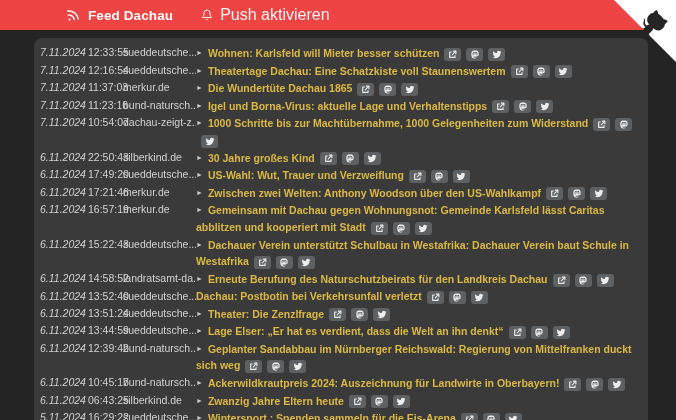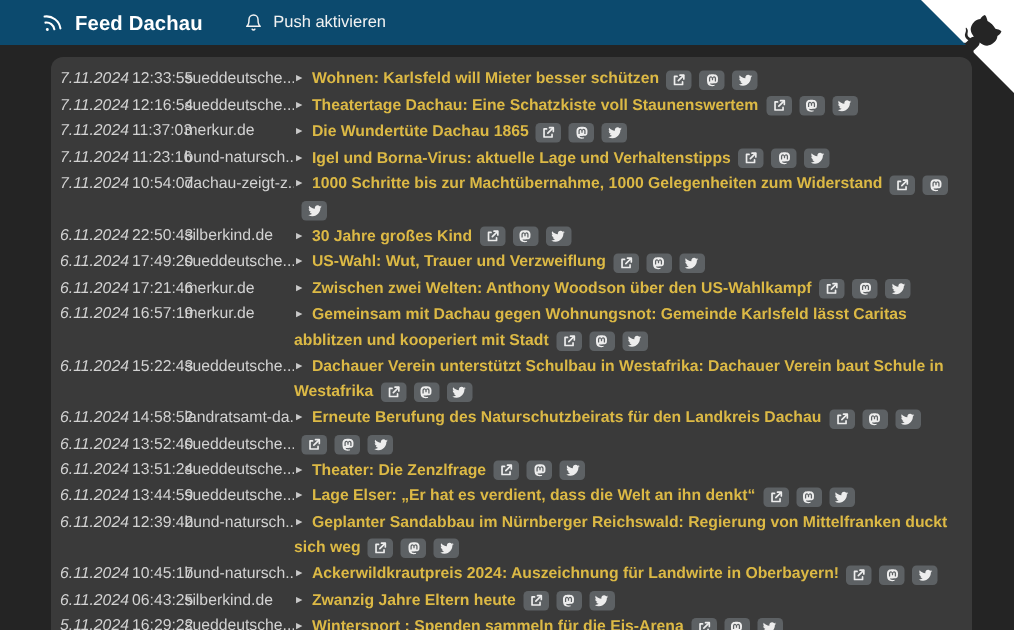--- a/index.html
+++ b/index.html
@@ -4,43 +4,43 @@
 <style>
   * { box-sizing: border-box; margin: 0; padding: 0; }
   html, body { width: 676px; height: 420px; overflow: hidden; }
   body {
     background: #242424;
     font-family: "Liberation Sans", sans-serif;
     position: relative;
   }
   .header-bar {
     height: 30px;
-    background: #0c4a6e;
+    background: #ef4444;
     display: flex;
     align-items: center;
-    padding-left: 28px;
+    padding-left: 66px;
     gap: 28px;
     position: relative;
     z-index: 1;
   }
   .brand {
     display: flex;
     align-items: center;
     gap: 8px;
     color: #ffffff;
     font-size: 13.5px;
     font-weight: 600;
     letter-spacing: 0.1px;
   }
   .push-btn {
     display: flex;
     align-items: center;
     gap: 7px;
     color: #f2f2f2;
-    font-size: 11px;
+    font-size: 16px;
     background: none;
     border: none;
     cursor: pointer;
     font-family: "Liberation Sans", sans-serif;
   }
   .gh-corner {
     position: absolute;
     top: 0;
     right: 0;
     width: 62px;
@@ -345,21 +345,21 @@
           </button><button class="ibtn">
             <svg width="10" height="9" viewBox="0 0 512 512" fill="#ededed">
               <path d="M459.37 151.716c.325 4.548.325 9.097.325 13.645 0 138.72-105.583 298.558-298.558 298.558-59.452 0-114.68-17.219-161.137-47.106 8.447.974 16.568 1.299 25.34 1.299 49.055 0 94.213-16.568 130.274-44.832-46.132-.975-84.792-31.188-98.112-72.772 6.498.974 12.995 1.624 19.818 1.624 9.421 0 18.843-1.3 27.614-3.573-48.081-9.747-84.143-51.98-84.143-102.985v-1.299c13.969 7.797 30.214 12.67 47.431 13.319-28.264-18.843-46.781-51.005-46.781-87.391 0-19.492 5.197-37.36 14.294-52.954 51.655 63.675 129.3 105.258 216.365 109.807-1.624-7.797-2.599-15.918-2.599-24.04 0-57.828 46.782-104.934 104.934-104.934 30.213 0 57.502 12.67 76.67 33.137 23.715-4.548 46.456-13.32 66.599-25.34-7.798 24.366-24.366 44.833-46.132 57.827 21.117-2.273 41.584-8.122 60.426-16.243-14.292 20.791-32.161 39.308-52.628 54.253z"></path>
             </svg>
           </button></span>
       </div>
       <div class="row">
         <span class="c-date">6.11.2024</span>
         <span class="c-time">13:52:40</span>
         <span class="c-source">sueddeutsche....</span>
-        <span class="c-title"><button class="ibtn">
+        <span class="c-title"><a class="title-link">Dachau: Postbotin bei Verkehrsunfall verletzt</a><button class="ibtn">
             <svg width="9" height="9" viewBox="0 0 16 16" fill="none" stroke="#ededed" stroke-width="2" stroke-linecap="round" stroke-linejoin="round">
               <path d="M6 3.5H3v9.5h9.5v-3"></path>
               <path d="M9.5 2H14v4.5"></path>
               <path d="M13.5 2.5L7.5 8.5"></path>
             </svg>
           </button><button class="ibtn">
             <svg width="8" height="9" viewBox="0 0 448 512" fill="#ededed">
               <path d="M433 179c0-97.2-63.7-125.7-63.7-125.7-32.1-14.8-87.3-21-144.6-21.5h-1.4c-57.3.5-112.4 6.7-144.5 21.5 0 0-63.7 28.5-63.7 125.7 0 22.3-.4 48.9.3 77.1 2.3 95.1 17.4 188.8 105.3 212.1 40.5 10.7 75.3 13 103.3 11.4 50.8-2.8 79.3-18.1 79.3-18.1l-1.7-36.9s-36.3 11.4-77.1 10c-40.4-1.4-83-4.4-89.6-54a102.5 102.5 0 0 1-.9-13.9s39.7 9.7 90 12c30.8 1.4 59.7-1.8 89-5.3 56.2-6.7 105.1-41.3 111.3-72.9 9.8-49.8 9-121.5 9-121.5zm-75.1 125.2h-46.7V189.8c0-24.1-10.2-36.3-30.5-36.3-22.4 0-33.7 14.5-33.7 43.2v62.6h-46.4v-62.6c0-28.7-11.3-43.2-33.7-43.2-20.3 0-30.5 12.2-30.5 36.3v114.4H89.7V186.4c0-24.1 6.1-43.2 18.5-57.3 12.8-14.1 29.5-21.3 50.3-21.3 24.1 0 42.3 9.3 54.3 27.8l11.7 19.6 11.7-19.6c12-18.5 30.2-27.8 54.3-27.8 20.8 0 37.5 7.2 50.3 21.3 12.4 14.1 18.5 33.2 18.5 57.3z"></path>
             </svg>
           </button><button class="ibtn">

